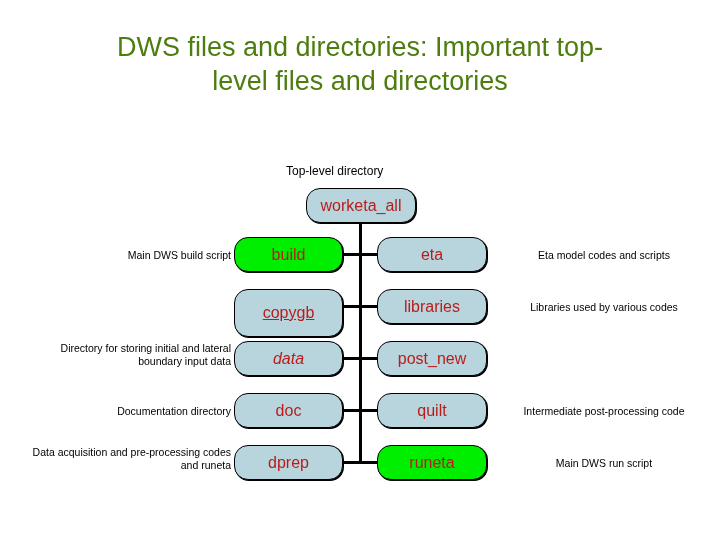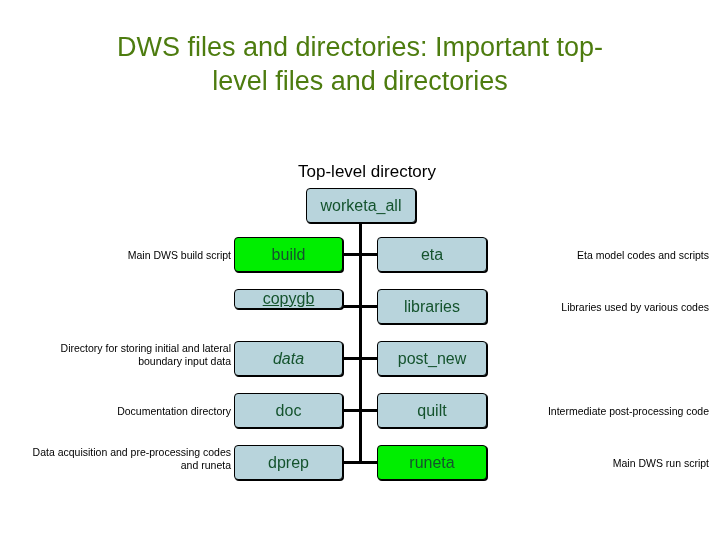--- a/index.html
+++ b/index.html
@@ -49,58 +49,58 @@
     position: absolute;
     background: #000000;
     height: 3px;
   }
 
   
   .node {
     position: absolute;
     box-sizing: border-box;
     border: 1px solid #000000;
-    border-radius: 4px;
+    border-radius: 14px;
     background: #b8d4dc;
     display: flex;
     align-items: center;
     justify-content: center;
     font-size: 16px;
     line-height: 18px;
-    color: #14532d;
+    color: #b91c1c;
     box-shadow: 1px 1px 0 0 #000000;
   }
   .node.green {
     background: #00ee00;
   }
   .node.root {
     font-size: 16px;
   }
 
   
   .caption {
     position: absolute;
-    font-size: 17px;
+    font-size: 12px;
     line-height: 13px;
     color: #000000;
-    text-align: right;
+    text-align: left;
   }
 
   
   .desc {
     position: absolute;
     font-size: 10.5px;
     line-height: 13px;
     color: #000000;
   }
   .desc.left {
     text-align: right;
   }
   .desc.right {
-    text-align: right;
+    text-align: center;
   }
 </style>
 </head>
 <body>
 
 <div id="slide-title">
   <span>DWS files and directories: Important top-</span><br>
   <span>level files and directories</span>
 </div>
 
@@ -112,21 +112,21 @@
 
   <div class="trunk" style="left:359px; top:223px; height:241px;"></div>
 
   <div class="desc left" style="left:28px; top:249px; width:203px;">Main DWS build script</div>
   <div class="node green" style="left:234px; top:237px; width:109px; height:35px;">build</div>
   <div class="branch" style="left:343px; top:253px; width:17px;"></div>
   <div class="branch" style="left:359px; top:253px; width:19px;"></div>
   <div class="node" style="left:377px; top:237px; width:110px; height:35px;">eta</div>
   <div class="desc right" style="left:499px; top:249px; width:210px;">Eta model codes and scripts</div>
 
-  <div class="node" style="left:234px; top:289px; width:109px; height:20px;text-decoration:underline;">copygb</div>
+  <div class="node" style="left:234px; top:289px; width:109px; height:48px;text-decoration:underline;">copygb</div>
   <div class="branch" style="left:343px; top:305px; width:17px;"></div>
   <div class="branch" style="left:359px; top:305px; width:19px;"></div>
   <div class="node" style="left:377px; top:289px; width:110px; height:35px;">libraries</div>
   <div class="desc right" style="left:499px; top:301px; width:210px;">Libraries used by various codes</div>
 
   <div class="desc left" style="left:28px; top:342px; width:203px;">Directory for storing initial and lateral boundary input data</div>
   <div class="node" style="left:234px; top:341px; width:109px; height:35px;font-style:italic;">data</div>
   <div class="branch" style="left:343px; top:357px; width:17px;"></div>
   <div class="branch" style="left:359px; top:357px; width:19px;"></div>
   <div class="node" style="left:377px; top:341px; width:110px; height:35px;">post_new</div>

